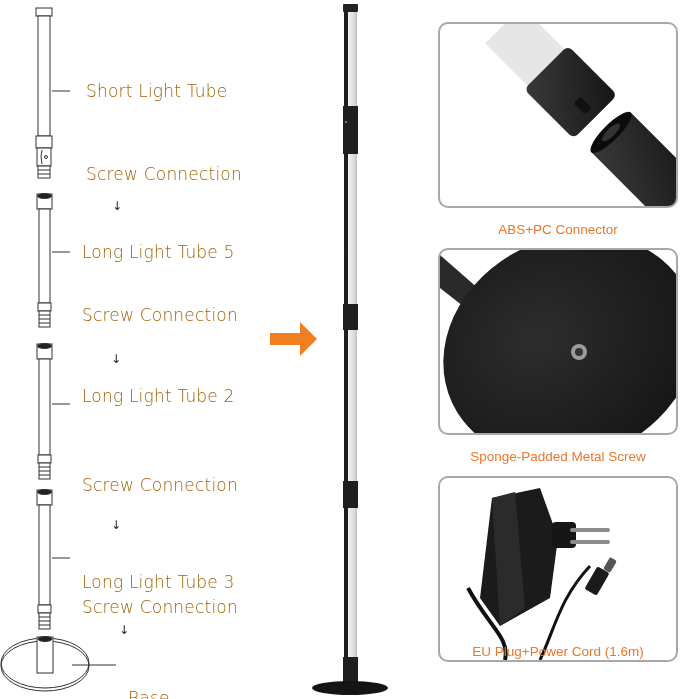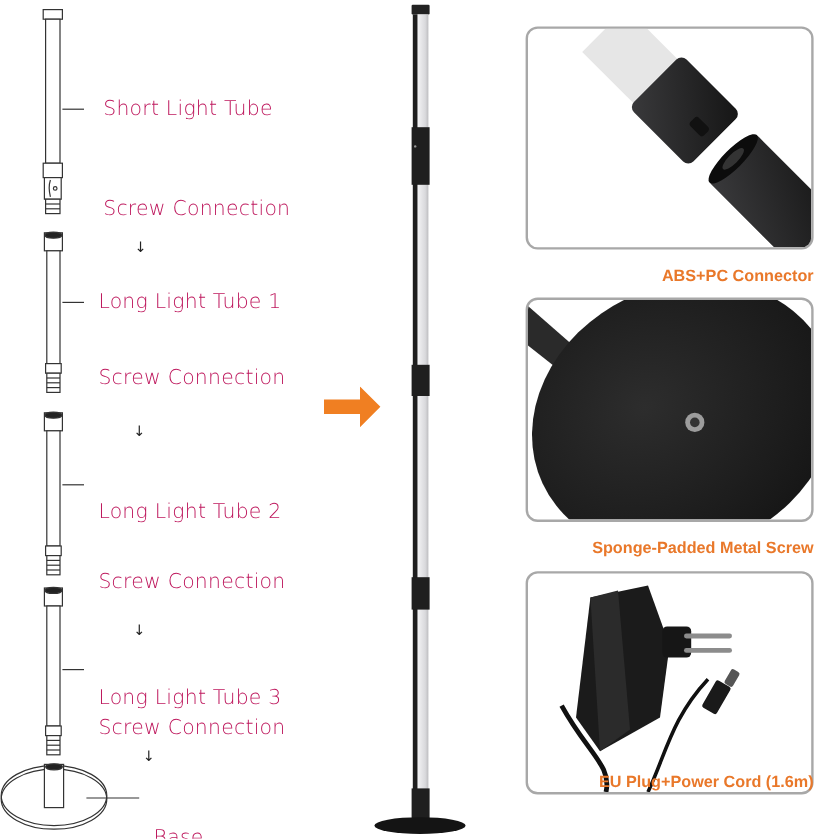--- a/index.html
+++ b/index.html
@@ -1,21 +1,21 @@
 <!DOCTYPE html>
 <html><head>
 <meta charset="utf-8">
 <style>
   html,body{margin:0;padding:0;background:#fff;}
   body{width:680px;height:699px;position:relative;overflow:hidden;font-family:"DejaVu Sans","Liberation Sans",sans-serif;}
   .abs{position:absolute;}
-  .label{position:absolute;font-size:17px;color:#be185d;white-space:nowrap;font-weight:300;letter-spacing:0.2px;}
+  .label{position:absolute;font-size:17px;color:#a16207;white-space:nowrap;font-weight:300;letter-spacing:0.2px;}
   .arrow-down{position:absolute;font-size:12px;color:#222;line-height:12px;}
   .panel{position:absolute;left:438px;width:240px;border:2px solid #a8a8a8;border-radius:10px;background:#fff;overflow:hidden;box-sizing:border-box;}
-  .caption{position:absolute;left:438px;width:240px;text-align:right;font-family:"Liberation Sans",sans-serif;font-weight:bold;font-size:13.5px;color:#e9782a;}
+  .caption{position:absolute;left:438px;width:240px;text-align:center;font-family:"Liberation Sans",sans-serif;font-weight:normal;font-size:13.5px;color:#e9782a;}
 </style>
 </head>
 <body>
 
 <div>
   <svg class="abs" style="left:0;top:0" width="120" height="699">
     <g fill="#fff" stroke="#333" stroke-width="1">
 
       <rect x="36" y="8" width="16" height="8"></rect>
       <rect x="38" y="16" width="12" height="120"></rect>
@@ -62,24 +62,24 @@
       <ellipse cx="45" cy="666" rx="44" ry="25" fill="none"></ellipse>
       <rect x="37" y="637" width="16" height="36"></rect>
       <ellipse cx="45" cy="639" rx="7" ry="2.5" fill="#222"></ellipse>
       <line x1="72" y1="665" x2="116" y2="665"></line>
     </g>
   </svg>
 
   <div class="label" style="left:86px;top:81px">Short Light Tube</div>
   <div class="label" style="left:86px;top:164px">Screw Connection</div>
   <div class="arrow-down" style="left:112px;top:200px">↓</div>
-  <div class="label" style="left:82px;top:242px">Long Light Tube 1</div>
+  <div class="label" style="left:82px;top:242px">Long Light Tube 5</div>
   <div class="label" style="left:82px;top:305px">Screw Connection</div>
   <div class="arrow-down" style="left:111px;top:353px">↓</div>
-  <div class="label" style="left:82px;top:417px">Long Light Tube 2</div>
+  <div class="label" style="left:82px;top:386px">Long Light Tube 2</div>
   <div class="label" style="left:82px;top:475px">Screw Connection</div>
   <div class="arrow-down" style="left:111px;top:519px">↓</div>
   <div class="label" style="left:82px;top:572px">Long Light Tube 3</div>
   <div class="label" style="left:82px;top:597px">Screw Connection</div>
   <div class="arrow-down" style="left:119px;top:624px">↓</div>
   <div class="label" style="left:128px;top:688px">Base</div>
 </div>
 
 <svg class="abs" style="left:270px;top:322px" width="48" height="34">
   <polygon points="0,11 30,11 30,0 47,17 30,34 30,23 0,23" fill="#f07f22"></polygon>

